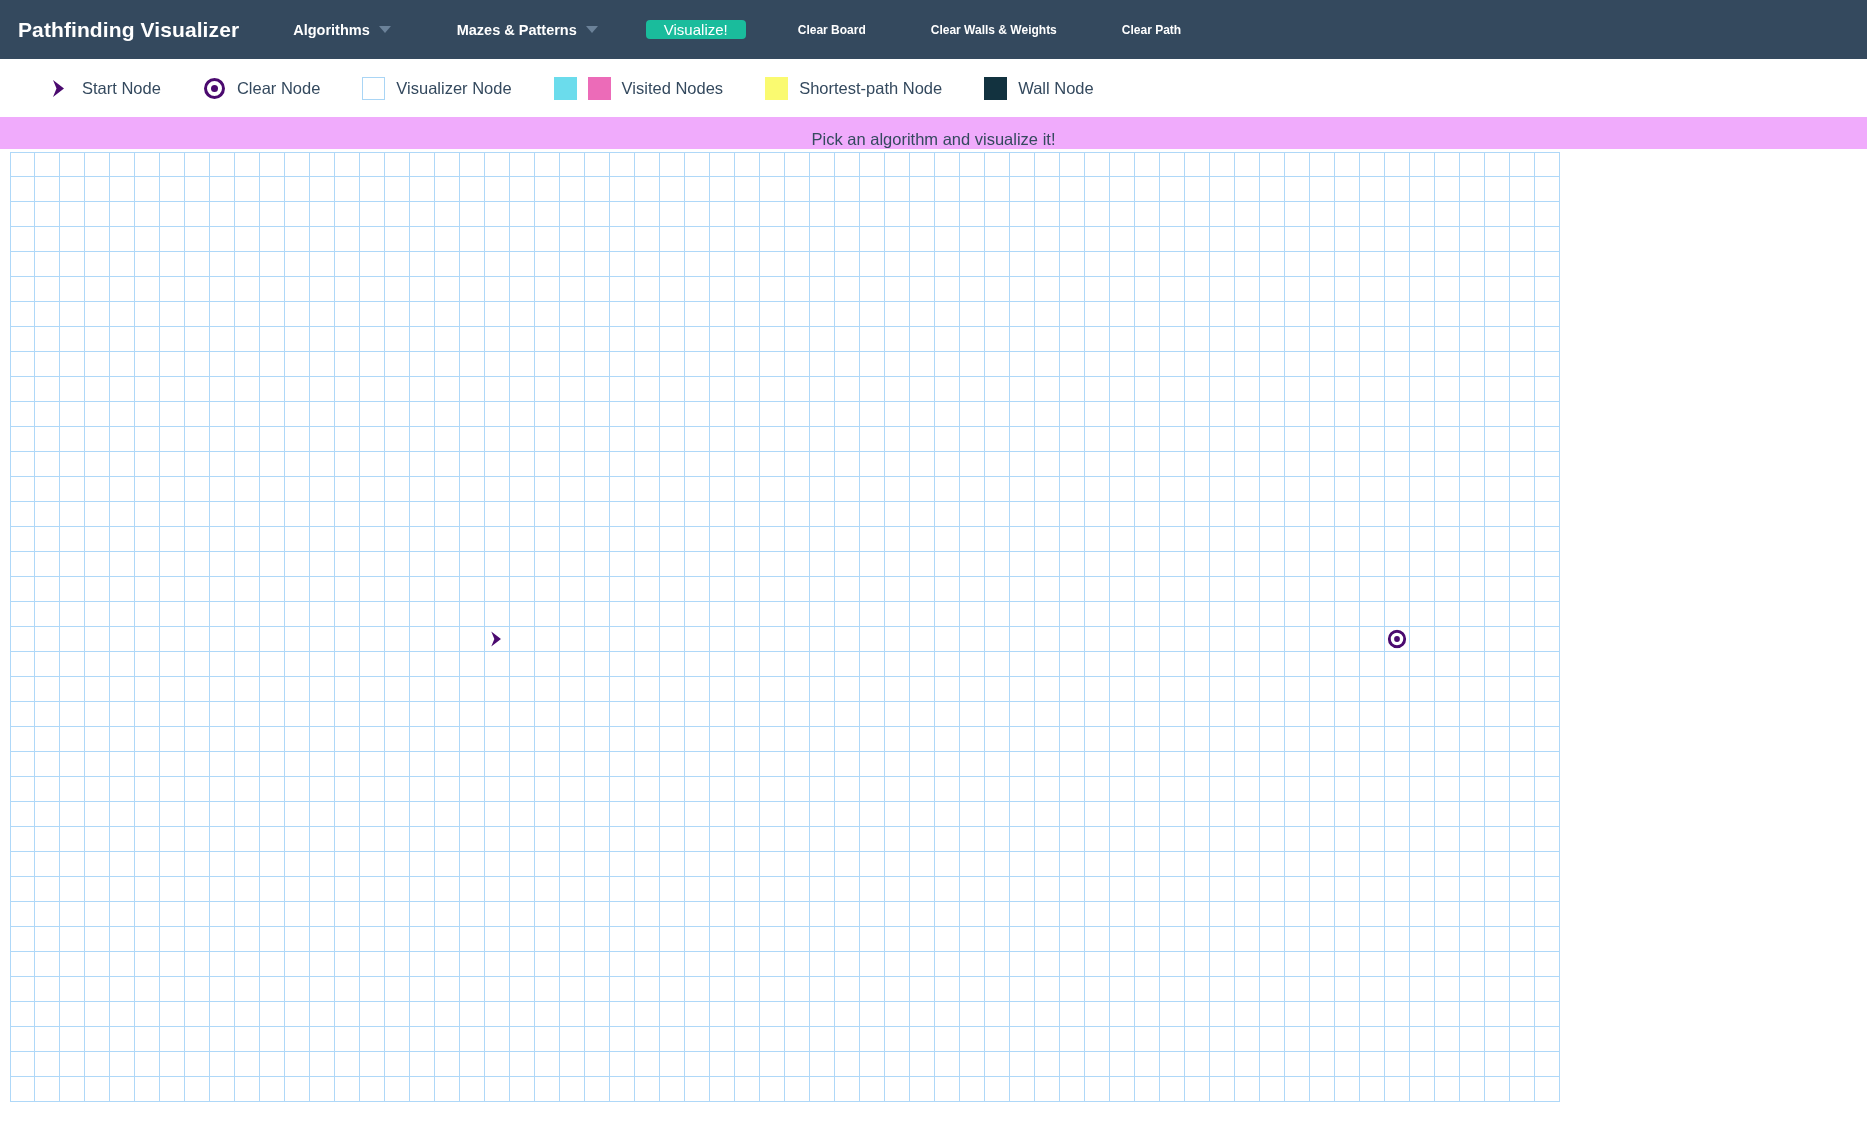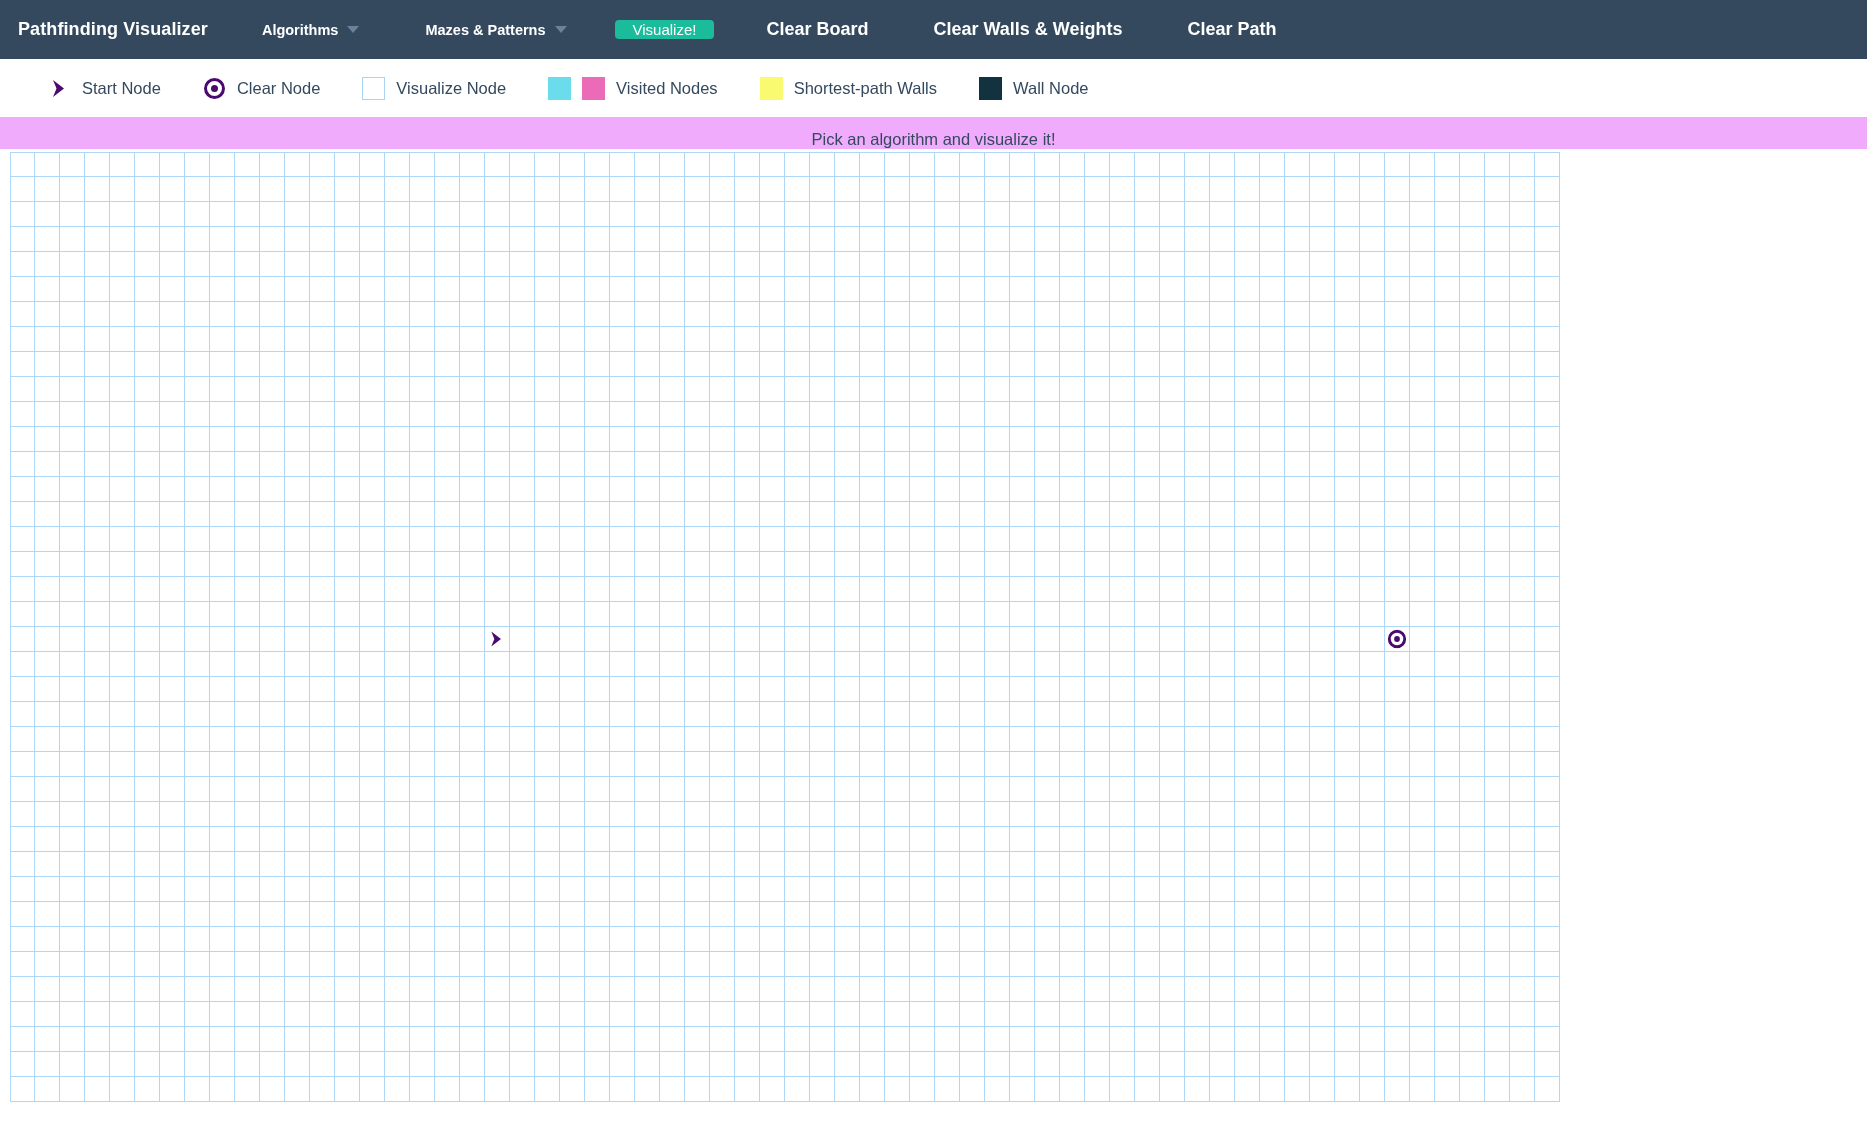--- a/index.html
+++ b/index.html
@@ -18,21 +18,21 @@
     background: #34495e;
     display: flex;
     align-items: center;
     padding-left: 18px;
     gap: 0;
     width: 100%;
   }
 
   #brand {
     color: #ffffff;
-    font-size: 18px;
+    font-size: 21px;
     font-weight: bold;
     letter-spacing: 0.1px;
     white-space: nowrap;
     margin-right: 44px;
   }
 
   .nav-item {
     color: #ffffff;
     font-size: 14.5px;
     font-weight: bold;
@@ -66,21 +66,21 @@
     border-radius: 4px;
     padding: 1px 18px;
     cursor: pointer;
     white-space: nowrap;
     margin-right: 42px;
     font-family: "Liberation Sans", sans-serif;
   }
 
   .nav-plain {
     color: #ffffff;
-    font-size: 18px;
+    font-size: 12px;
     font-weight: bold;
     white-space: nowrap;
     cursor: pointer;
     padding: 6px 10px;
     user-select: none;
   }
   .sp1 { margin-right: 45px; }
   .sp2 { margin-right: 45px; }
 
   
@@ -214,34 +214,34 @@
       <svg width="21" height="21" viewBox="0 0 21 21">
         <circle cx="10.5" cy="10.5" r="9" fill="none" stroke="#4b0a6f" stroke-width="3"></circle>
         <circle cx="10.5" cy="10.5" r="3.5" fill="#4b0a6f"></circle>
       </svg>
     </span>
     <span class="legend-label">Clear Node</span>
   </div>
 
   <div class="legend-item">
     <span class="swatch swatch-unvisited"></span>
-    <span class="legend-label">Visualize Node</span>
+    <span class="legend-label">Visualizer Node</span>
   </div>
 
   <div class="legend-item">
     <span class="swatch-pair">
       <span class="swatch" style="background:#6bdcec"></span>
       <span class="swatch" style="background:#ec6bb8"></span>
     </span>
     <span class="legend-label">Visited Nodes</span>
   </div>
 
   <div class="legend-item">
     <span class="swatch" style="background:#fafa70"></span>
-    <span class="legend-label">Shortest-path Walls</span>
+    <span class="legend-label">Shortest-path Node</span>
   </div>
 
   <div class="legend-item">
     <span class="swatch" style="background:#12323f"></span>
     <span class="legend-label">Wall Node</span>
   </div>
 
 </div>
 
 <div id="status-row">

